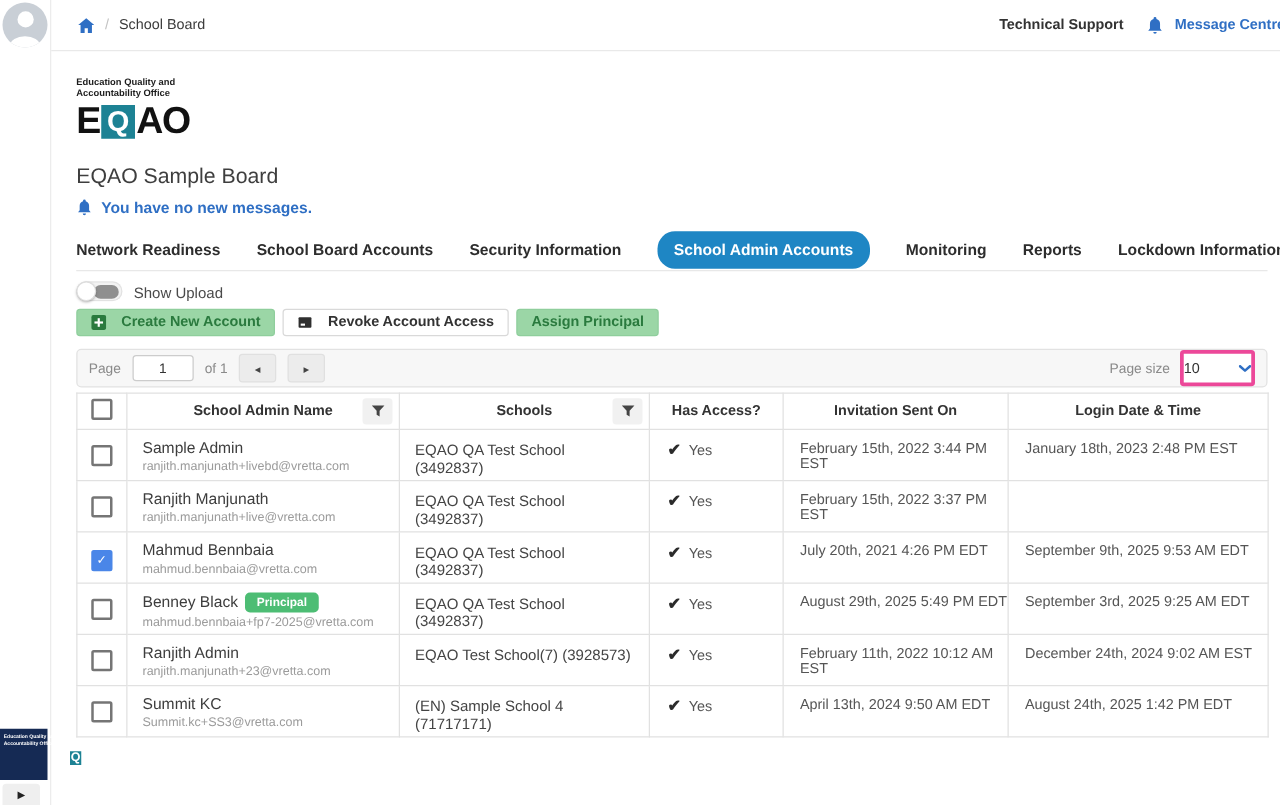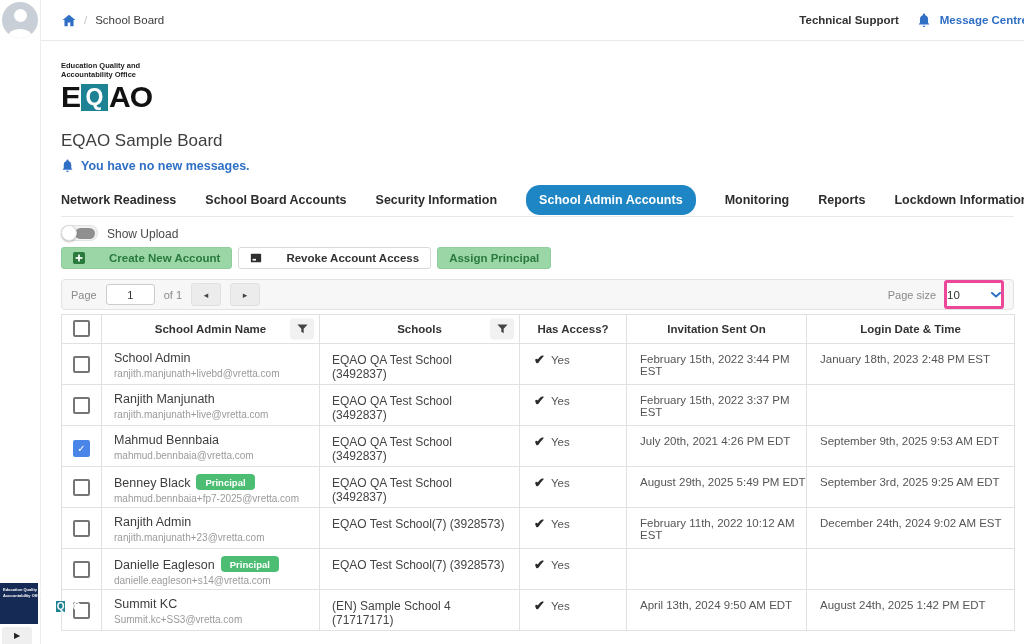--- a/index.html
+++ b/index.html
@@ -24,21 +24,21 @@
   .notice{margin-top:8px;display:flex;align-items:flex-start;gap:7px;font-size:12.5px;font-weight:bold;color:var(--accent-blue,#2f6fc4);}
   .tabs{margin-top:11px;display:flex;align-items:center;gap:29px;border-bottom:1px solid #e8e8e8;}
   .tab{font-size:12.5px;font-weight:bold;color:#2d2d2d;padding:9px 0;cursor:pointer;white-space:nowrap;}
   .tab.active{background:var(--tab-active-bg,#1e86c4);color:#fff;padding:8px 13px;border-radius:14px;}
   .toggle-row{margin-top:8px;display:flex;align-items:flex-end;gap:9px;}
   .toggle{position:relative;width:37px;height:16px;border-radius:9px;background:#f3f3f3;box-shadow:inset 0 0 0 1px #e2e2e2;cursor:pointer;}
   .toggle .dark{position:absolute;right:3px;top:2.5px;width:20px;height:11px;border-radius:6px;background:#8f8f8f;}
   .toggle .knob{position:absolute;left:0;top:0;width:16px;height:16px;border-radius:50%;background:#fff;border:1px solid #ddd;box-sizing:border-box;box-shadow:0 1px 2px rgba(0,0,0,.25);}
   .toggle-label{font-size:12px;color:#4a4a4a;}
   .btn-row{margin-top:6px;display:flex;gap:6px;}
-  .btn{height:22px;display:inline-flex;align-items:center;gap:24px;font-size:11.5px;font-weight:bold;padding:0 11px;border-radius:3px;cursor:pointer;box-sizing:border-box;}
+  .btn{height:22px;display:inline-flex;align-items:center;gap:12px;font-size:11.5px;font-weight:bold;padding:0 11px;border-radius:3px;cursor:pointer;box-sizing:border-box;}
   .btn-green{background:var(--button-green-bg,#9bd6a6);border:1px solid #8fce9c;color:var(--button-green-text,#2a7a3e);}
   .btn-white{background:#fff;border:1px solid #d9d9d9;color:#333;}
   .pagbar{margin-top:10px;height:31px;background:#f7f7f7;border:1px solid #e2e2e2;border-radius:4px;display:flex;align-items:center;padding:0 9px;gap:9px;box-sizing:border-box;}
   .pag-label{font-size:11px;color:#8a8a8a;}
   .pag-input{width:49px;height:21px;border:1px solid #ccc;border-radius:3px;text-align:center;font-size:11px;color:#333;font-family:inherit;box-sizing:border-box;}
   .pag-btn{width:28px;height:21px;background:#ececec;border:1px solid #e0e0e0;border-radius:3px;display:flex;align-items:center;justify-content:center;font-size:9px;color:#444;cursor:pointer;}
   .pag-right{margin-left:auto;display:flex;align-items:center;gap:8px;}
   .size-select{width:54px;height:23px;background:#fff;border:3px solid #ec4899;border-radius:3px;display:flex;align-items:center;justify-content:space-between;gap:7px;font-size:11.5px;color:#333;cursor:pointer;}
   table.grid{margin-top:4px;width:953px;border-collapse:collapse;table-layout:fixed;background:#fff;}
   table.grid th,table.grid td{border:1px solid #e1e1e1;}
@@ -222,21 +222,21 @@
         </th>
         <th>Has Access?</th>
         <th>Invitation Sent On</th>
         <th>Login Date &amp; Time</th>
       </tr>
     </thead>
     <tbody>
         <tr>
           <td class="cell-check"><span class="cb"></span></td>
           <td class="cell-name">
-            <div class="nm"><span>School Admin</span></div>
+            <div class="nm"><span>Sample Admin</span></div>
             <div class="em">ranjith.manjunath+livebd@vretta.com</div>
           </td>
           <td class="cell-school">EQAO QA Test School (3492837)</td>
           <td class="cell-access"><span class="ck">✔</span><span>Yes</span></td>
           <td class="cell-date">February 15th, 2022 3:44 PM EST</td>
           <td class="cell-date">January 18th, 2023 2:48 PM EST</td>
         </tr>
         <tr>
           <td class="cell-check"><span class="cb"></span></td>
           <td class="cell-name">
@@ -277,31 +277,20 @@
             <div class="em">ranjith.manjunath+23@vretta.com</div>
           </td>
           <td class="cell-school">EQAO Test School(7) (3928573)</td>
           <td class="cell-access"><span class="ck">✔</span><span>Yes</span></td>
           <td class="cell-date">February 11th, 2022 10:12 AM EST</td>
           <td class="cell-date">December 24th, 2024 9:02 AM EST</td>
         </tr>
         <tr>
           <td class="cell-check"><span class="cb"></span></td>
           <td class="cell-name">
-            <div class="nm"><span>Danielle Eagleson</span><span class="badge">Principal</span></div>
-            <div class="em">danielle.eagleson+s14@vretta.com</div>
-          </td>
-          <td class="cell-school">EQAO Test School(7) (3928573)</td>
-          <td class="cell-access"><span class="ck">✔</span><span>Yes</span></td>
-          <td class="cell-date"></td>
-          <td class="cell-date"></td>
-        </tr>
-        <tr>
-          <td class="cell-check"><span class="cb"></span></td>
-          <td class="cell-name">
             <div class="nm"><span>Summit KC</span></div>
             <div class="em">Summit.kc+SS3@vretta.com</div>
           </td>
           <td class="cell-school">(EN) Sample School 4 (71717171)</td>
           <td class="cell-access"><span class="ck">✔</span><span>Yes</span></td>
           <td class="cell-date">April 13th, 2024 9:50 AM EDT</td>
           <td class="cell-date">August 24th, 2025 1:42 PM EDT</td>
         </tr>
       </tbody>
   </table>

